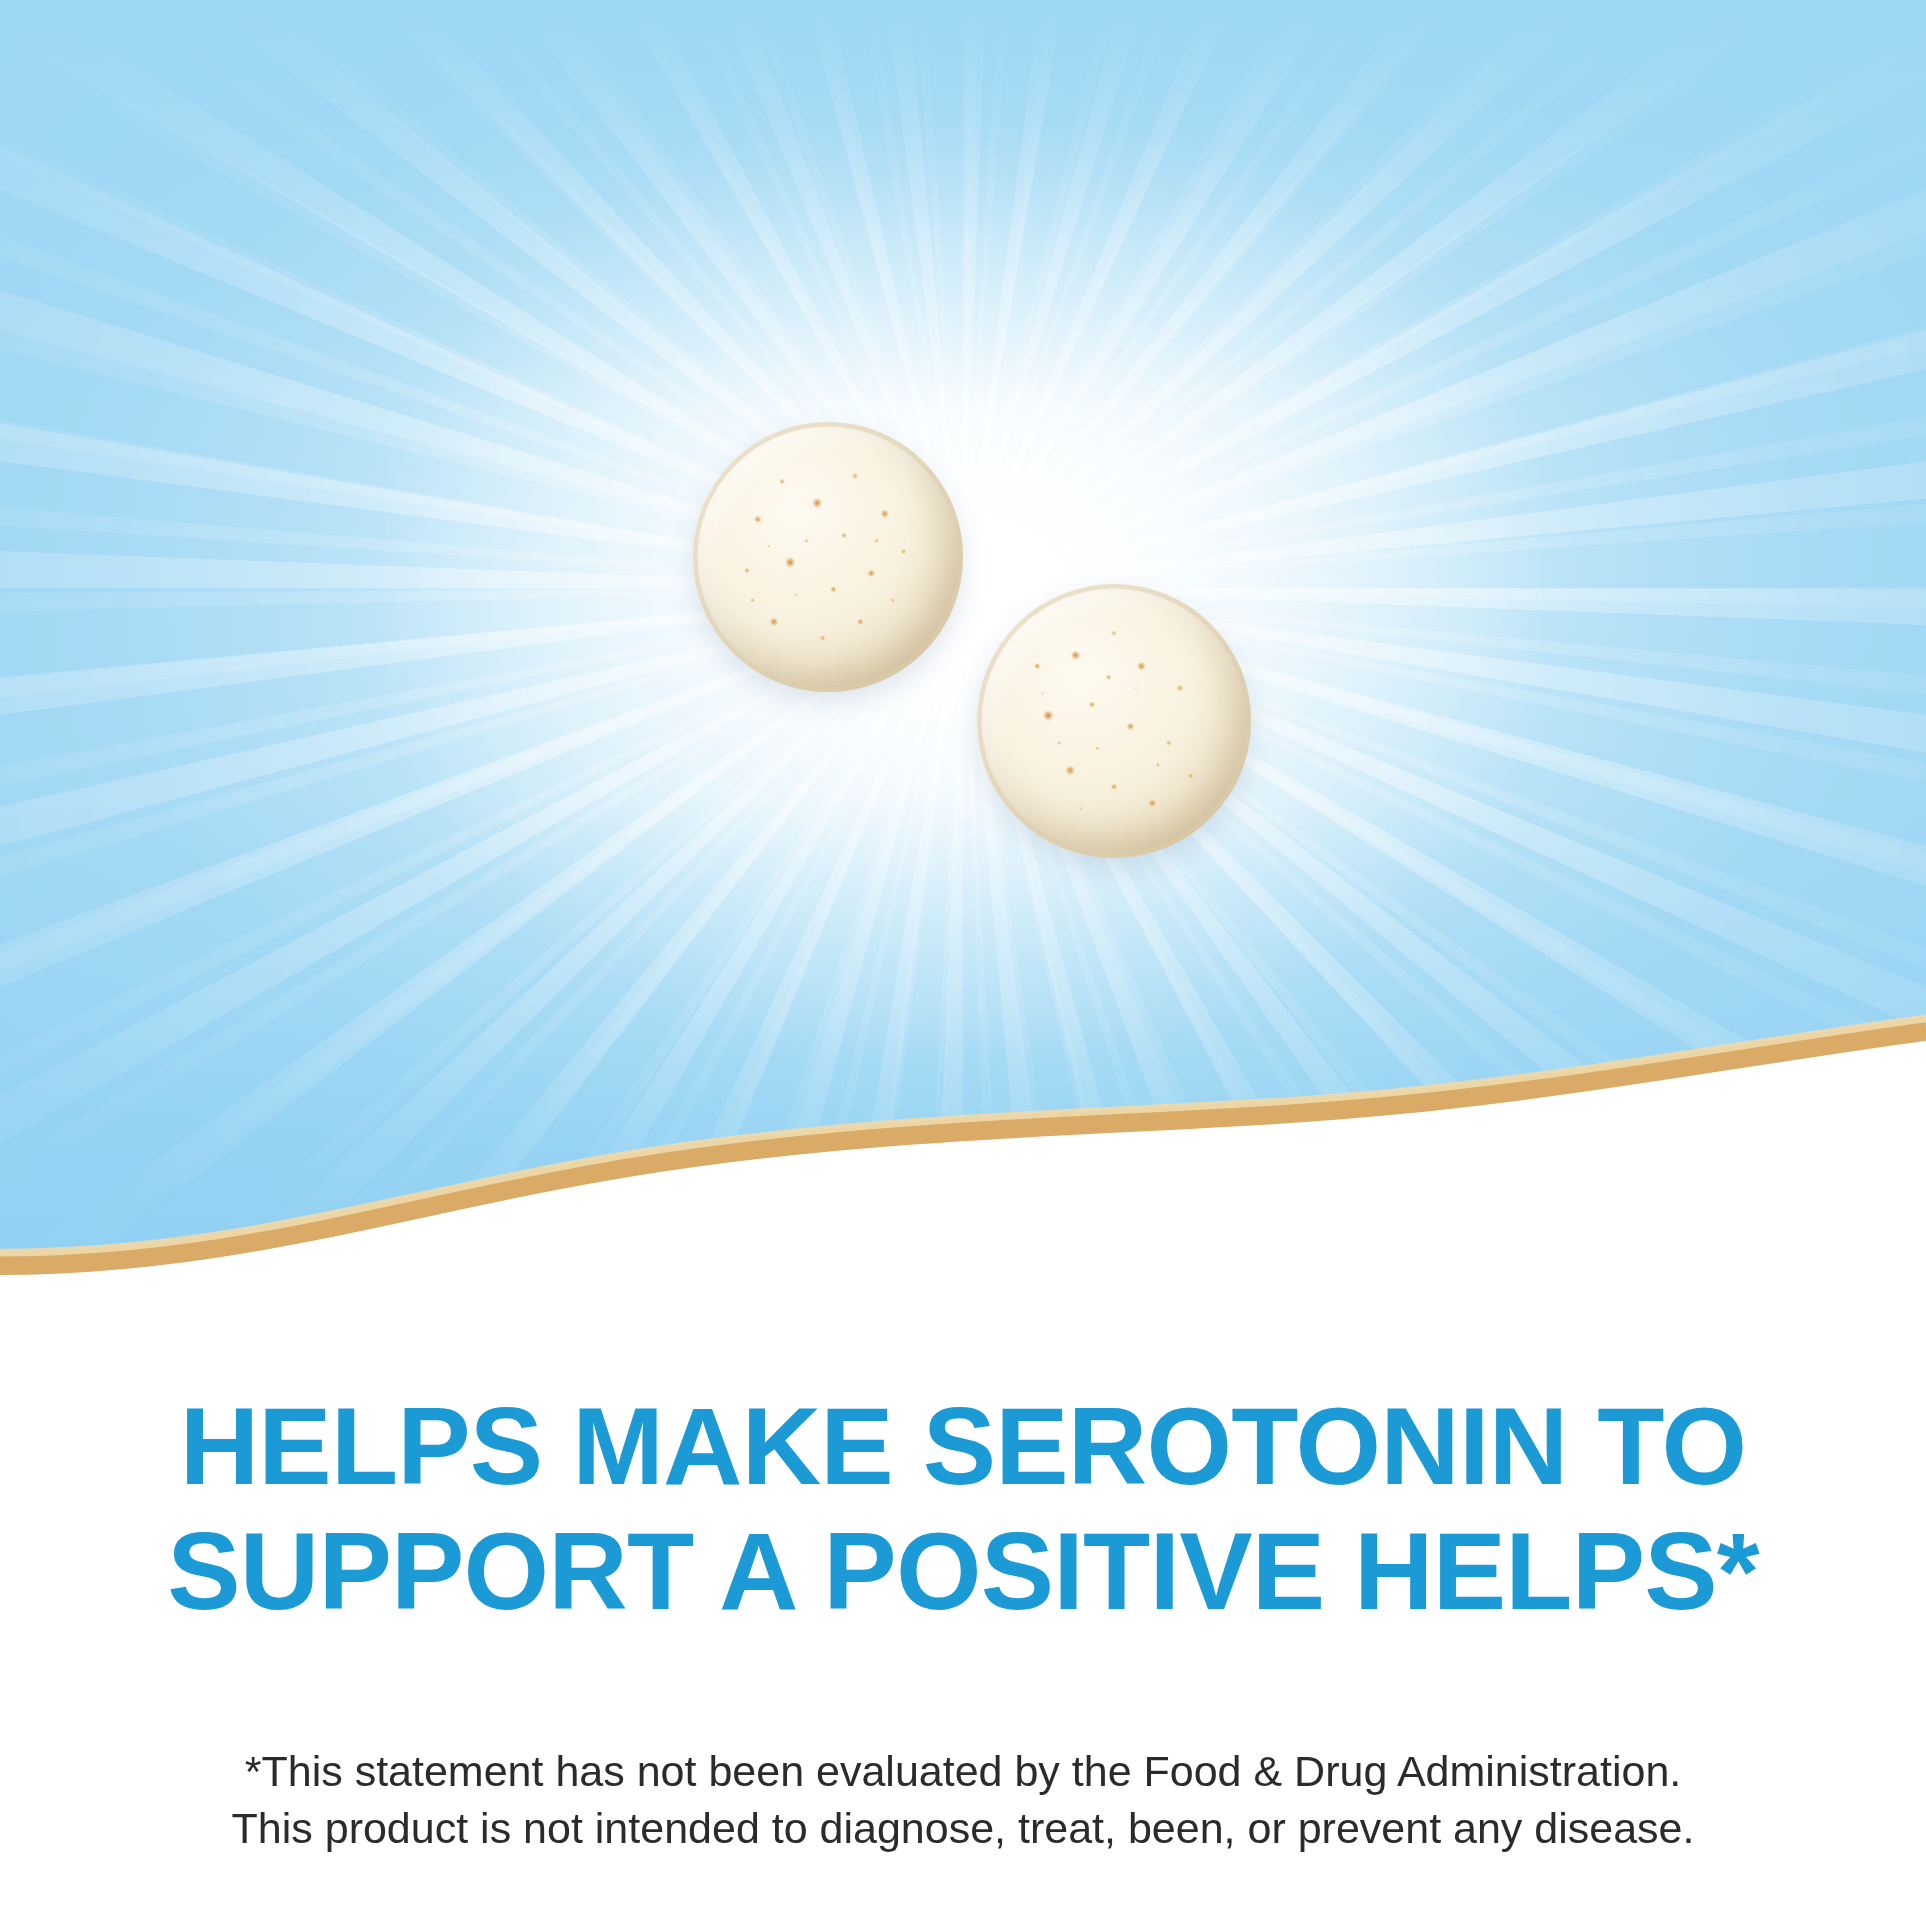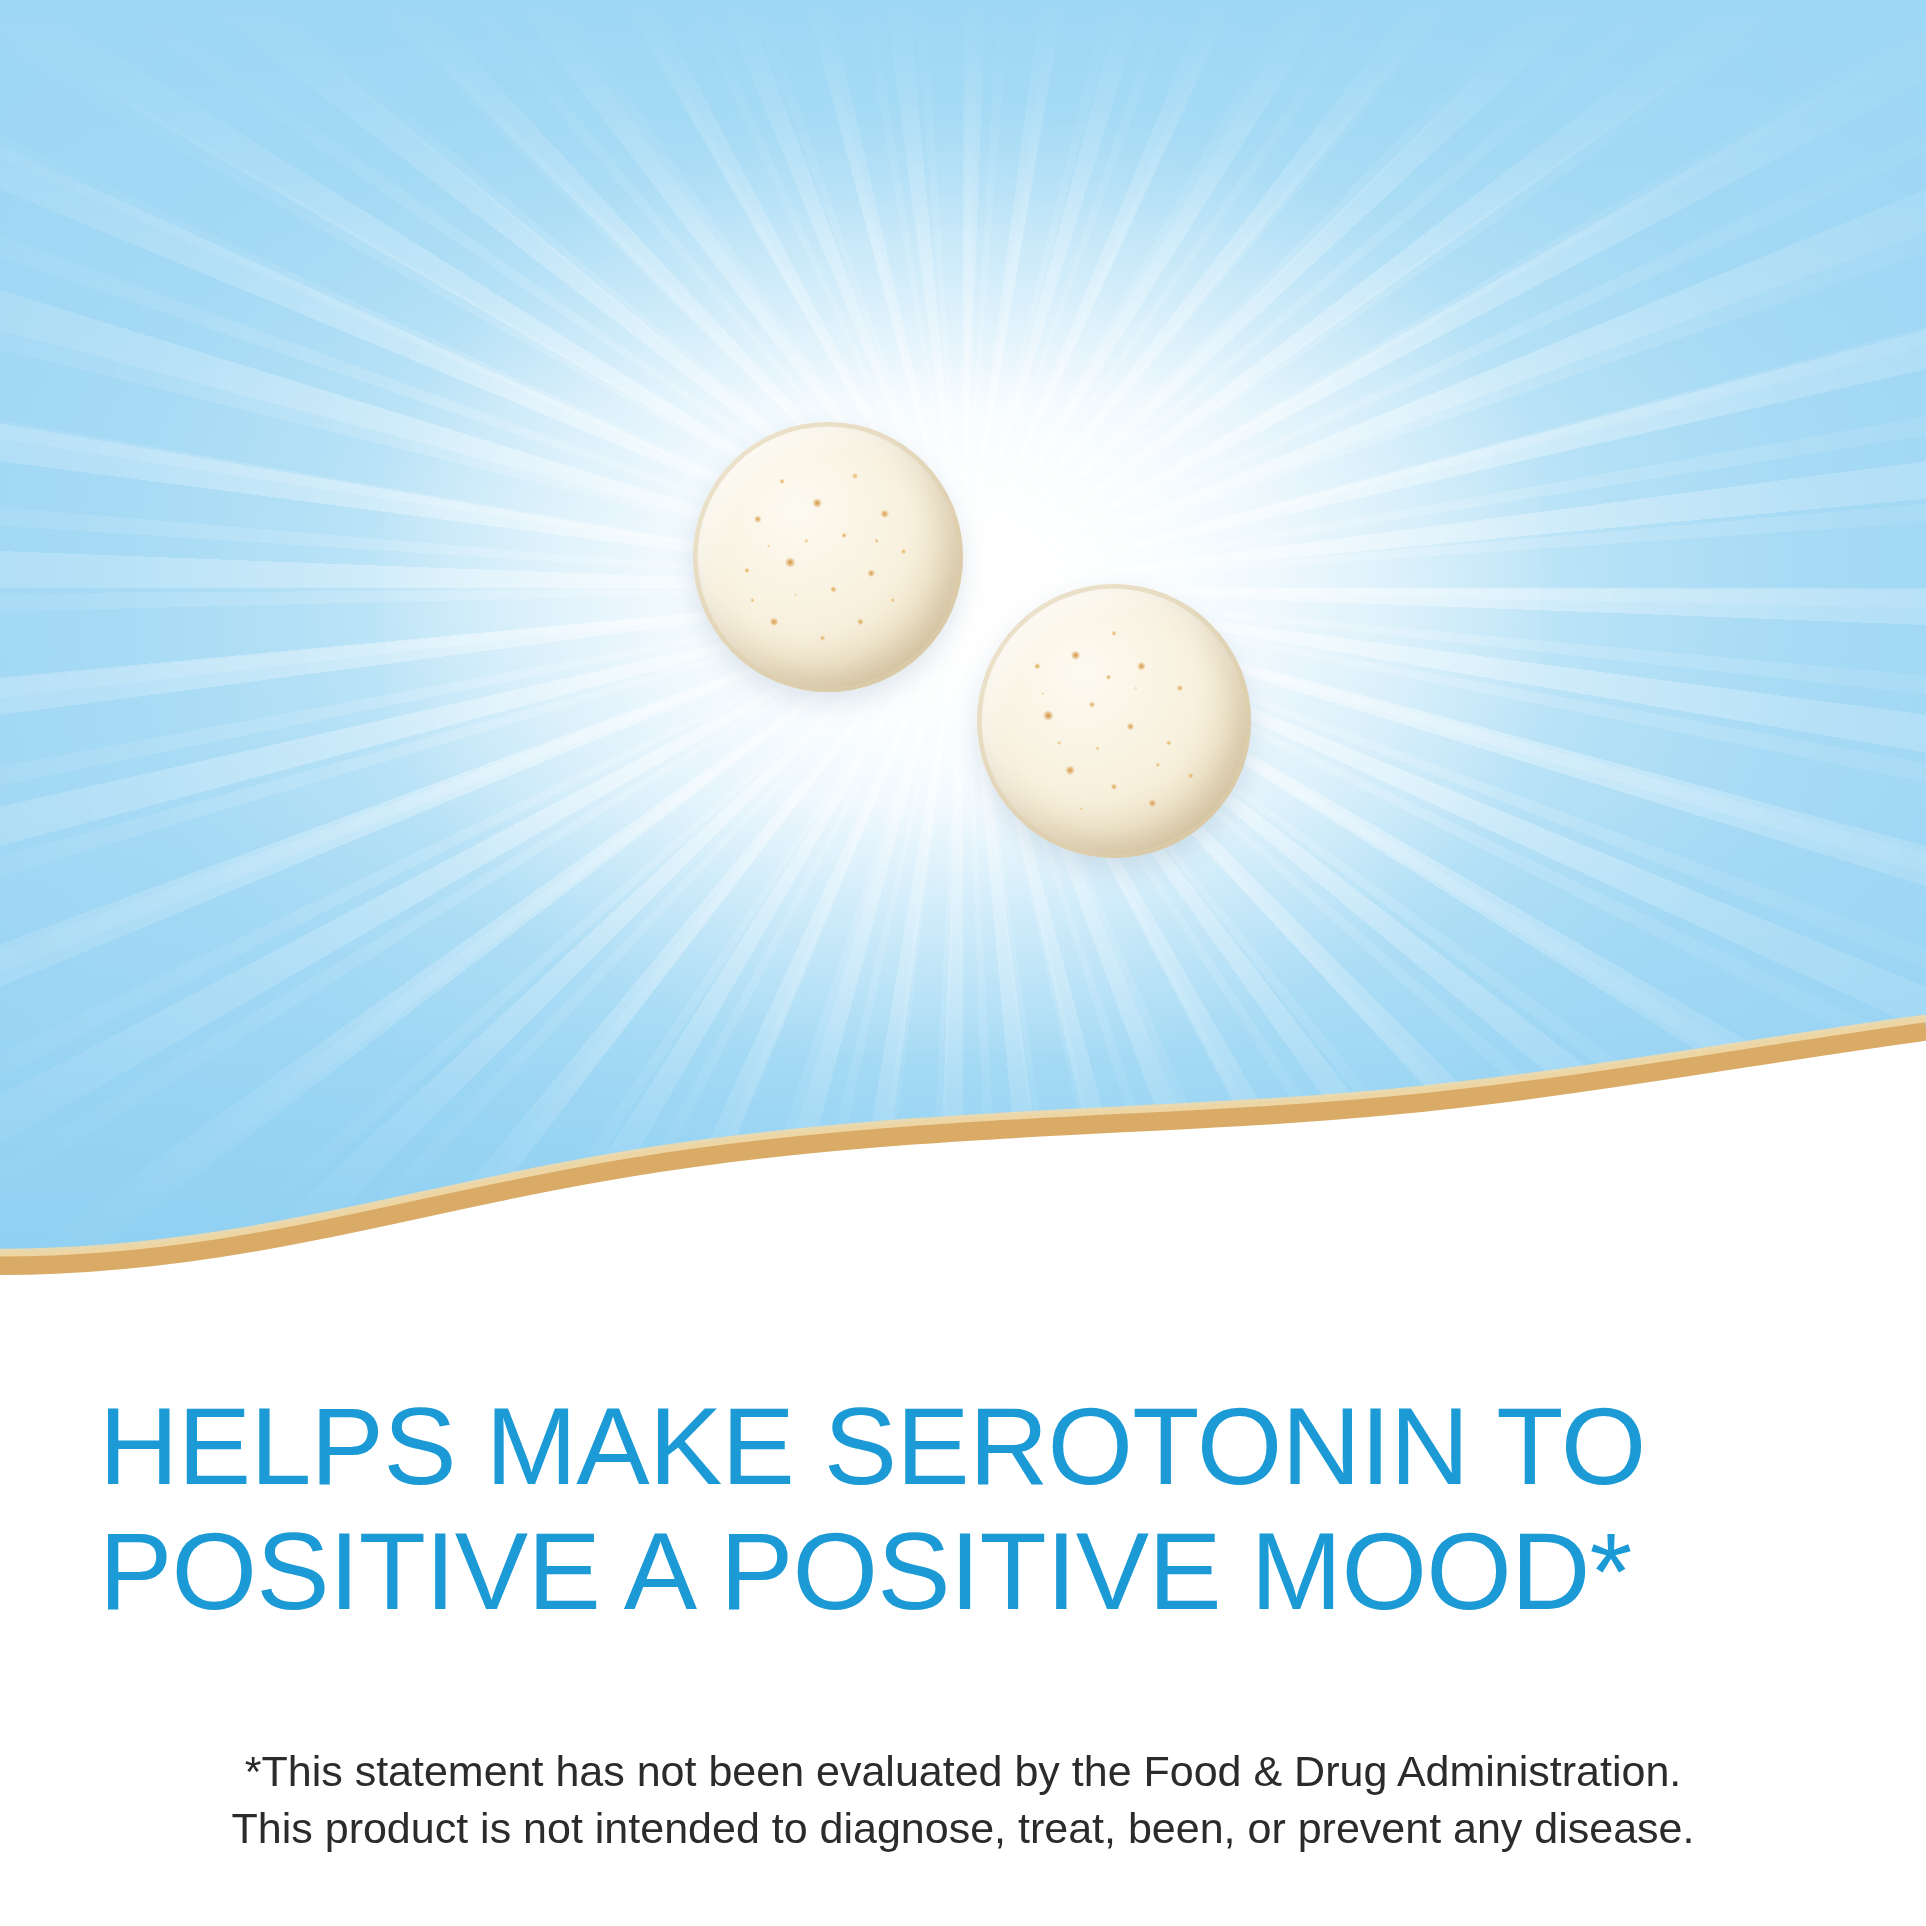--- a/index.html
+++ b/index.html
@@ -205,22 +205,23 @@
     height: 370px;
     display: block;
   }
 
   
   .headline {
     position: absolute;
     left: 0;
     top: 1383px;
     width: 1926px;
+    text-align: center;
     color: #1b9ad6;
-    font-weight: 400;
+    font-weight: 700;
     font-size: 110px;
     line-height: 1.14;
     letter-spacing: -0.8px;
     padding: 0 99px;
     box-sizing: border-box;
   }
   .headline .line {
     display: block;
     white-space: nowrap;
   }
@@ -271,21 +272,21 @@
   </div>
 
   <svg class="wave" viewBox="0 0 2500 480" preserveAspectRatio="none">
     <path d="M0,330 C330,330 560,236 900,190 C1240,144 1520,150 1810,122 C2050,99 2280,56 2500,26 L2500,480 L0,480 Z" fill="#ffffff"></path>
     <path d="M0,330 C330,330 560,236 900,190 C1240,144 1520,150 1810,122 C2050,99 2280,56 2500,26" fill="none" stroke="#d9ab66" stroke-width="30"></path>
     <path d="M0,316 C330,316 560,222 900,176 C1240,130 1520,136 1810,108 C2050,85 2280,42 2500,12" fill="none" stroke="#f0d9ab" stroke-width="10" opacity="0.9"></path>
   </svg>
 
   <div class="headline">
     <span class="line">HELPS MAKE SEROTONIN TO</span>
-    <span class="line">POSITIVE A POSITIVE MOOD*</span>
+    <span class="line">SUPPORT A POSITIVE HELPS*</span>
   </div>
 
   <div class="disclaimer">
     <span class="line">*This statement has not been evaluated by the Food &amp; Drug Administration.</span>
     <span class="line">This product is not intended to diagnose, treat, been, or prevent any disease.</span>
   </div>
 
 </div>
 
 

